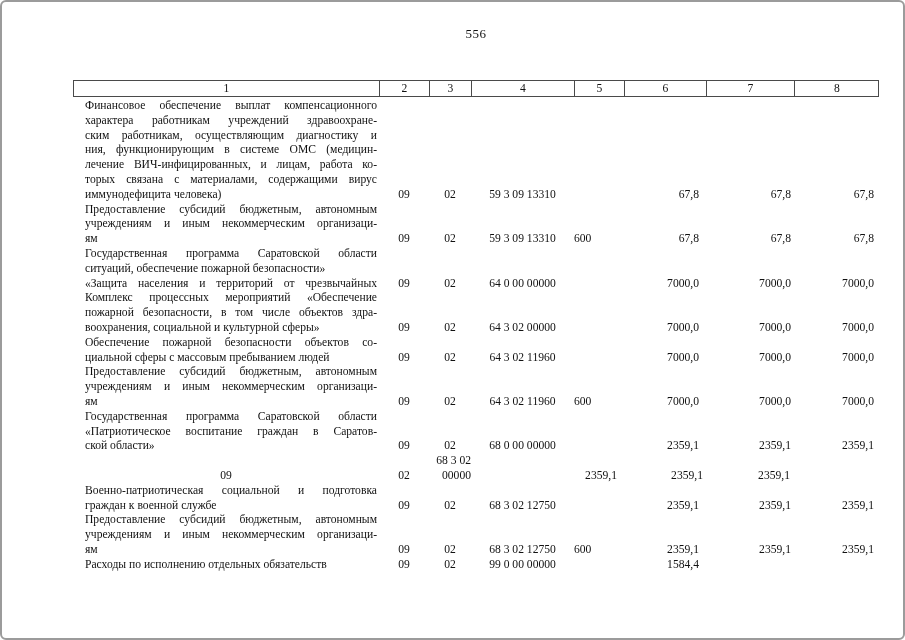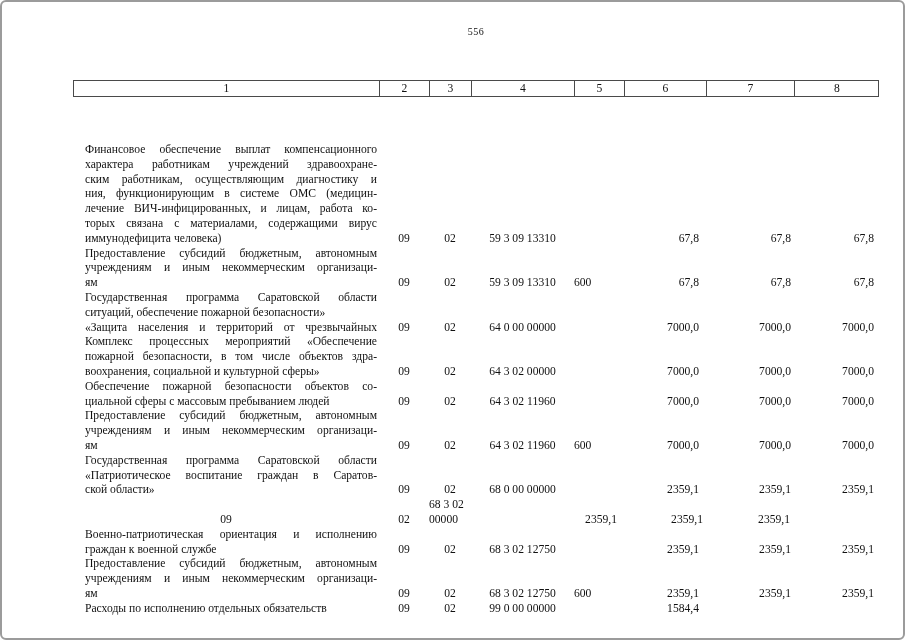--- a/index.html
+++ b/index.html
@@ -18,21 +18,21 @@
     overflow: hidden;
     font-family: "Liberation Serif", "DejaVu Serif", serif;
     color: #111111;
   }
   .page-number {
     position: absolute;
     top: 24px;
     left: 71px;
     width: 806px;
     text-align: center;
-    font-size: 10px;
+    font-size: 13px;
     letter-spacing: 0.5px;
   }
   .doc-table {
     position: absolute;
     left: 71px;
     top: 78px;
     width: 806px;
     font-size: 11.6px;
   }
   .thead {
@@ -47,21 +47,20 @@
     display: flex;
     align-items: center;
     justify-content: center;
     font-size: 11.6px;
     line-height: 1;
     box-sizing: border-box;
   }
   .thead .hcell:last-child { border-right: none; }
   .tbody {
     padding-top: 2px;
-    margin-top: 44px;
   }
   .trow {
     display: grid;
     grid-template-columns: 306px 50px 42px 103px 50px 82px 88px 84px;
   }
   .cell {
     box-sizing: border-box;
     line-height: 14.8px;
   }
   .c1 {
@@ -74,21 +73,21 @@
     line-height: 14.8px;
   }
   .tline.last {
     text-align-last: left;
   }
   .cnum {
     display: flex;
     align-items: flex-end;
     line-height: 14.8px;
   }
-  .c2, .c3, .c4 { justify-content: center; }
+  .c2, .c3, .c4 { justify-content: center; text-align: right; }
   .c5 { padding-right: 1px; }
   .c6 { justify-content: flex-end; padding-right: 7px; }
   .c7 { justify-content: flex-end; padding-right: 3px; }
   .c8 { justify-content: flex-end; padding-right: 4px; }
 </style>
 </head>
 <body>
 
 <div class="page">
 
@@ -325,21 +324,21 @@
           </div>
           <div class="cell cnum c7">
             <span>2359,1</span>
           </div>
           <div class="cell cnum c8">
             <span>2359,1</span>
           </div>
         </div>
         <div class="trow">
           <div class="cell c1">
-            <div class="tline">Военно-патриотическая ориентация и исполнению</div>
+            <div class="tline">Военно-патриотическая социальной и подготовка</div>
             <div class="tline last">граждан к военной службе</div>
           </div>
           <div class="cell cnum c2">
             <span>09</span>
           </div>
           <div class="cell cnum c3">
             <span>02</span>
           </div>
           <div class="cell cnum c4">
             <span>68 3 02 12750</span>

